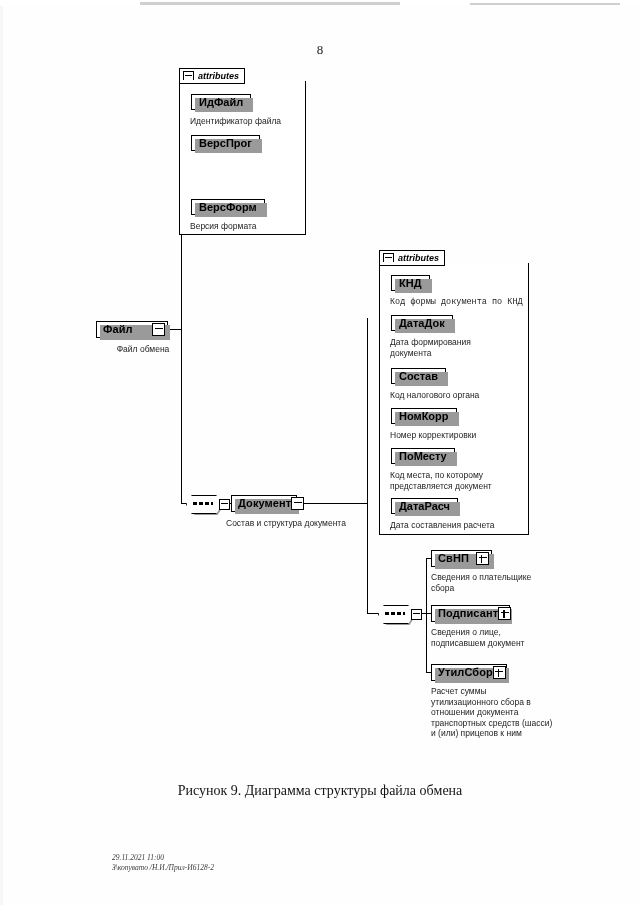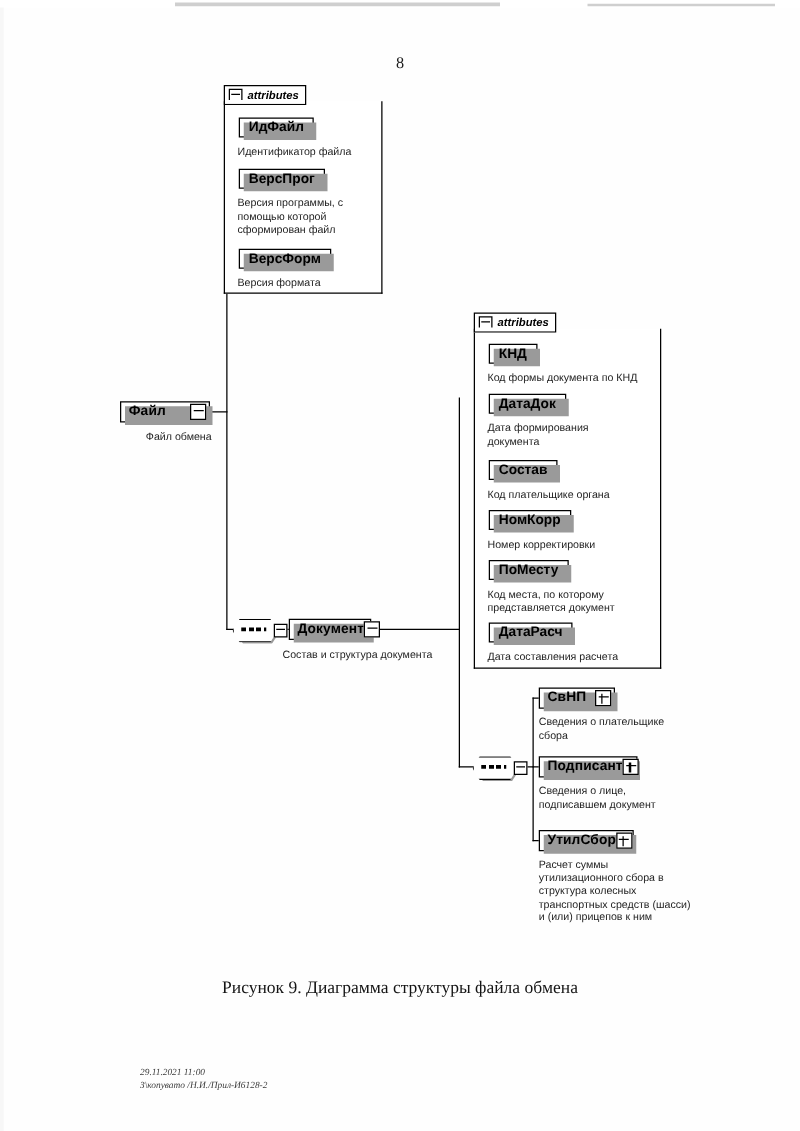--- a/index.html
+++ b/index.html
@@ -155,23 +155,20 @@
     </div>
 
     <div class="attr" style="left:191px;top:94px;">
       <span>ИдФайл</span>
     </div>
     <div class="desc" style="left:190px;top:116px;width:115px;">Идентификатор файла</div>
 
     <div class="attr" style="left:191px;top:135px;">
       <span>ВерсПрог</span>
     </div>
-    <div class="desc" style="left:190px;top:157px;width:112px;">Версия программы, с
-помощью которой
-сформирован файл</div>
 
     <div class="attr" style="left:191px;top:199px;justify-content:flex-end;">
       <span>ВерсФорм</span>
     </div>
     <div class="desc" style="left:190px;top:221px;width:115px;">Версия формата</div>
 
     <div class="node" style="left:96px;top:321px;width:72px;justify-content:flex-end;">
       <span class="nlabel">Файл</span>
       <span class="pm"></span>
     </div>
@@ -207,32 +204,32 @@
       <div class="tab">
         <span class="mbox"></span>
         <span>attributes</span>
       </div>
       <div class="tabfill" style="width:64px;"></div>
     </div>
 
     <div class="attr" style="left:391px;top:275px;">
       <span>КНД</span>
     </div>
-    <div class="desc" style="left:390px;top:297px;width:140px;">Код формы документа по КНД</div>
+    <div class="desc" style="left:390px;top:297px;width:140px;font-family:Liberation Mono, monospace;">Код формы документа по КНД</div>
 
     <div class="attr" style="left:391px;top:315px;">
       <span>ДатаДок</span>
     </div>
     <div class="desc" style="left:390px;top:337px;width:140px;">Дата формирования
 документа</div>
 
     <div class="attr" style="left:391px;top:368px;">
       <span>Состав</span>
     </div>
-    <div class="desc" style="left:390px;top:390px;width:140px;">Код плательщике органа</div>
+    <div class="desc" style="left:390px;top:390px;width:140px;">Код налогового органа</div>
 
     <div class="attr" style="left:391px;top:408px;">
       <span>НомКорр</span>
     </div>
     <div class="desc" style="left:390px;top:430px;width:140px;">Номер корректировки</div>
 
     <div class="attr" style="left:391px;top:448px;">
       <span>ПоМесту</span>
     </div>
     <div class="desc" style="left:390px;top:470px;width:140px;">Код места, по которому
@@ -270,21 +267,21 @@
     </div>
     <div class="desc" style="left:431px;top:627px;width:160px;">Сведения о лице,
 подписавшем документ</div>
 
     <div class="node" style="left:431px;top:664px;width:76px;">
       <span class="nlabel">УтилСбор</span>
       <span class="pm plus"></span>
     </div>
     <div class="desc" style="left:431px;top:686px;width:165px;">Расчет суммы
 утилизационного сбора в
-структура колесных
+отношении документа
 транспортных средств (шасси)
 и (или) прицепов к ним</div>
 
   </div>
 
   <div class="caption">Рисунок 9. Диаграмма структуры файла обмена</div>
 
   <div class="footer"><span>29.11.2021 11:00</span>
 <span>З\копувато /Н.И./Прил-И6128-2</span></div>
 

